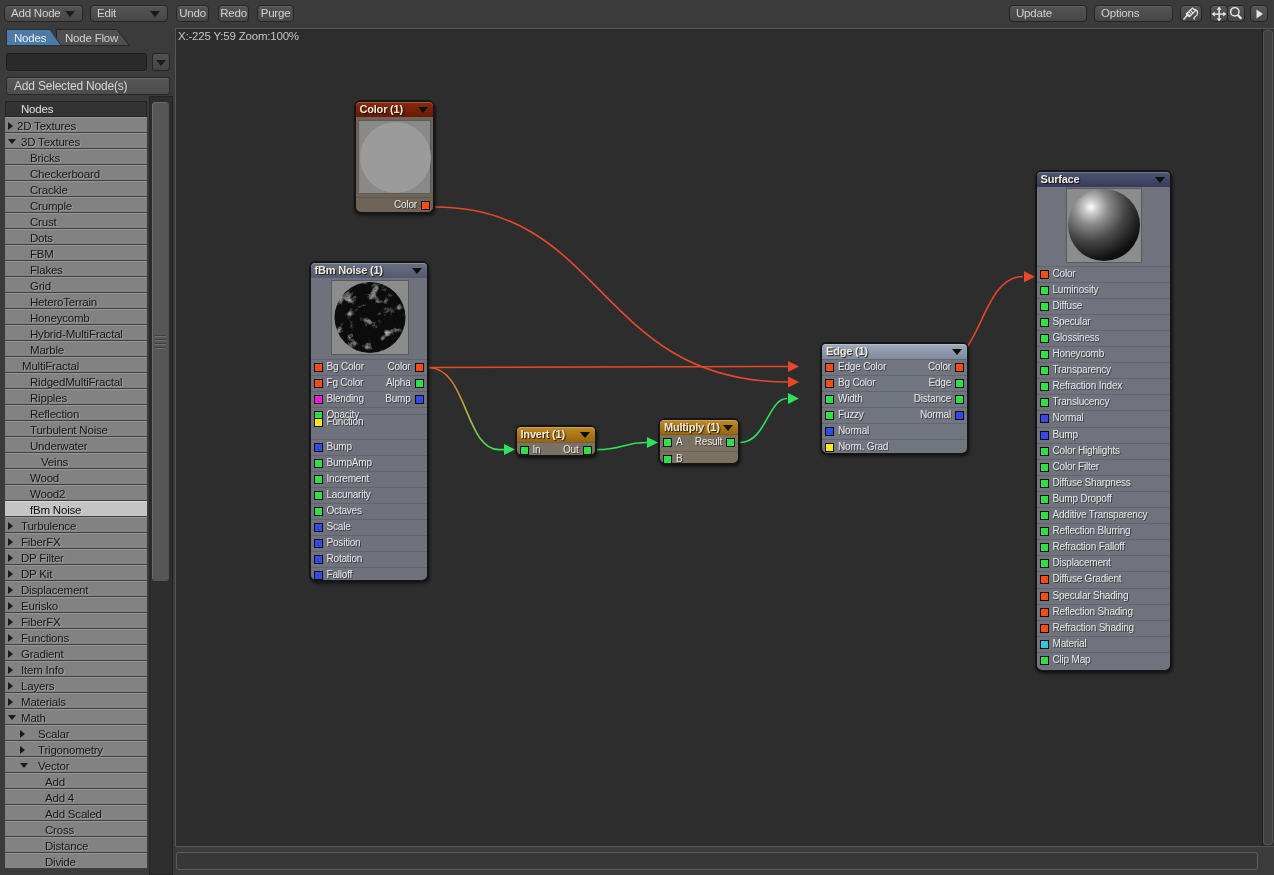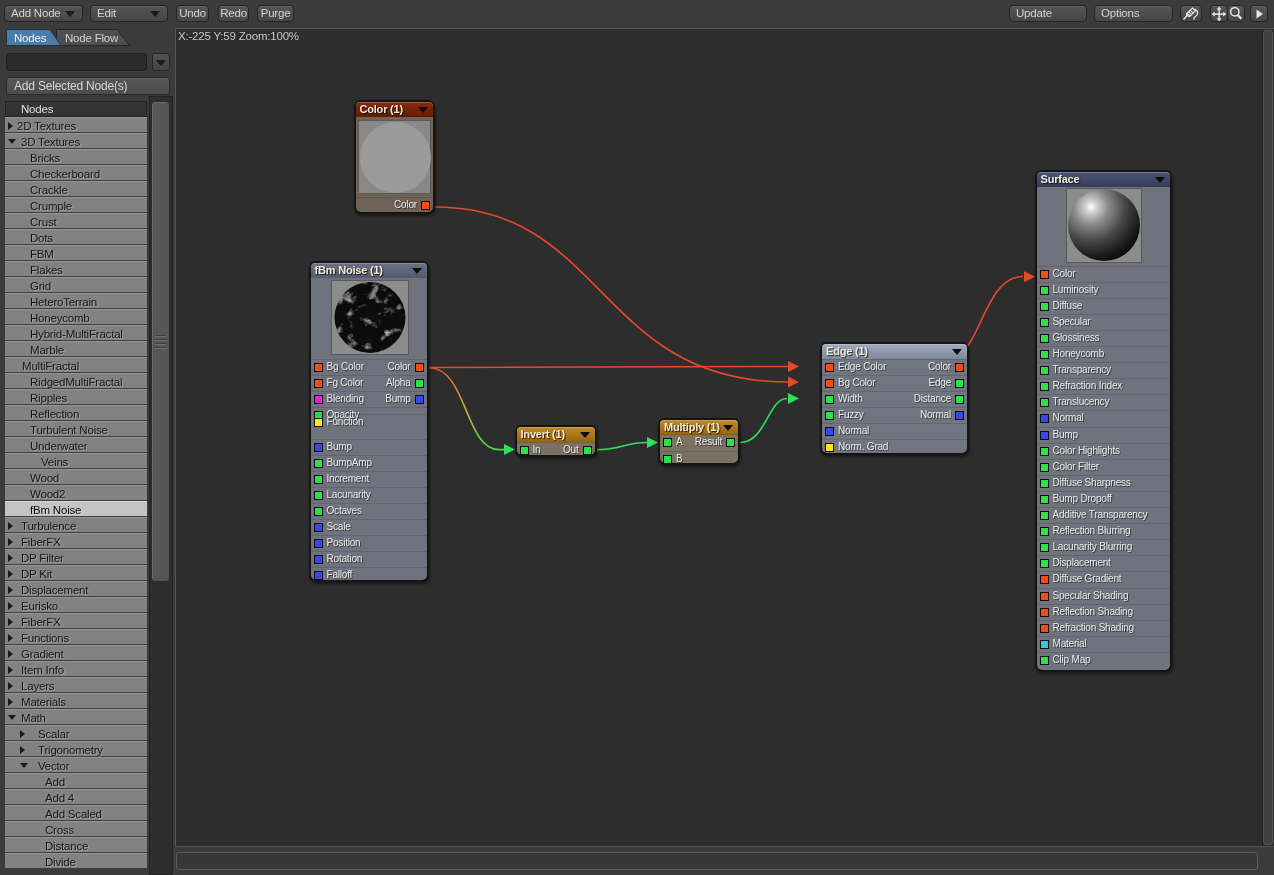--- a/index.html
+++ b/index.html
@@ -539,21 +539,21 @@
         <div class="nrow" style="top:335.5px">
           <span class="sq l" style="background:#2ee049"></span>
           <span class="nlab l">Additive Transparency</span>
         </div>
         <div class="nrow" style="top:351.6px">
           <span class="sq l" style="background:#2ee049"></span>
           <span class="nlab l">Reflection Blurring</span>
         </div>
         <div class="nrow" style="top:367.7px">
           <span class="sq l" style="background:#2ee049"></span>
-          <span class="nlab l">Lacunarity Blurring</span>
+          <span class="nlab l">Refraction Falloff</span>
         </div>
         <div class="nrow" style="top:383.8px">
           <span class="sq l" style="background:#2ee049"></span>
           <span class="nlab l">Displacement</span>
         </div>
         <div class="nrow" style="top:399.9px">
           <span class="sq l" style="background:#fa4a16"></span>
           <span class="nlab l">Diffuse Gradient</span>
         </div>
         <div class="nrow" style="top:416.0px">

